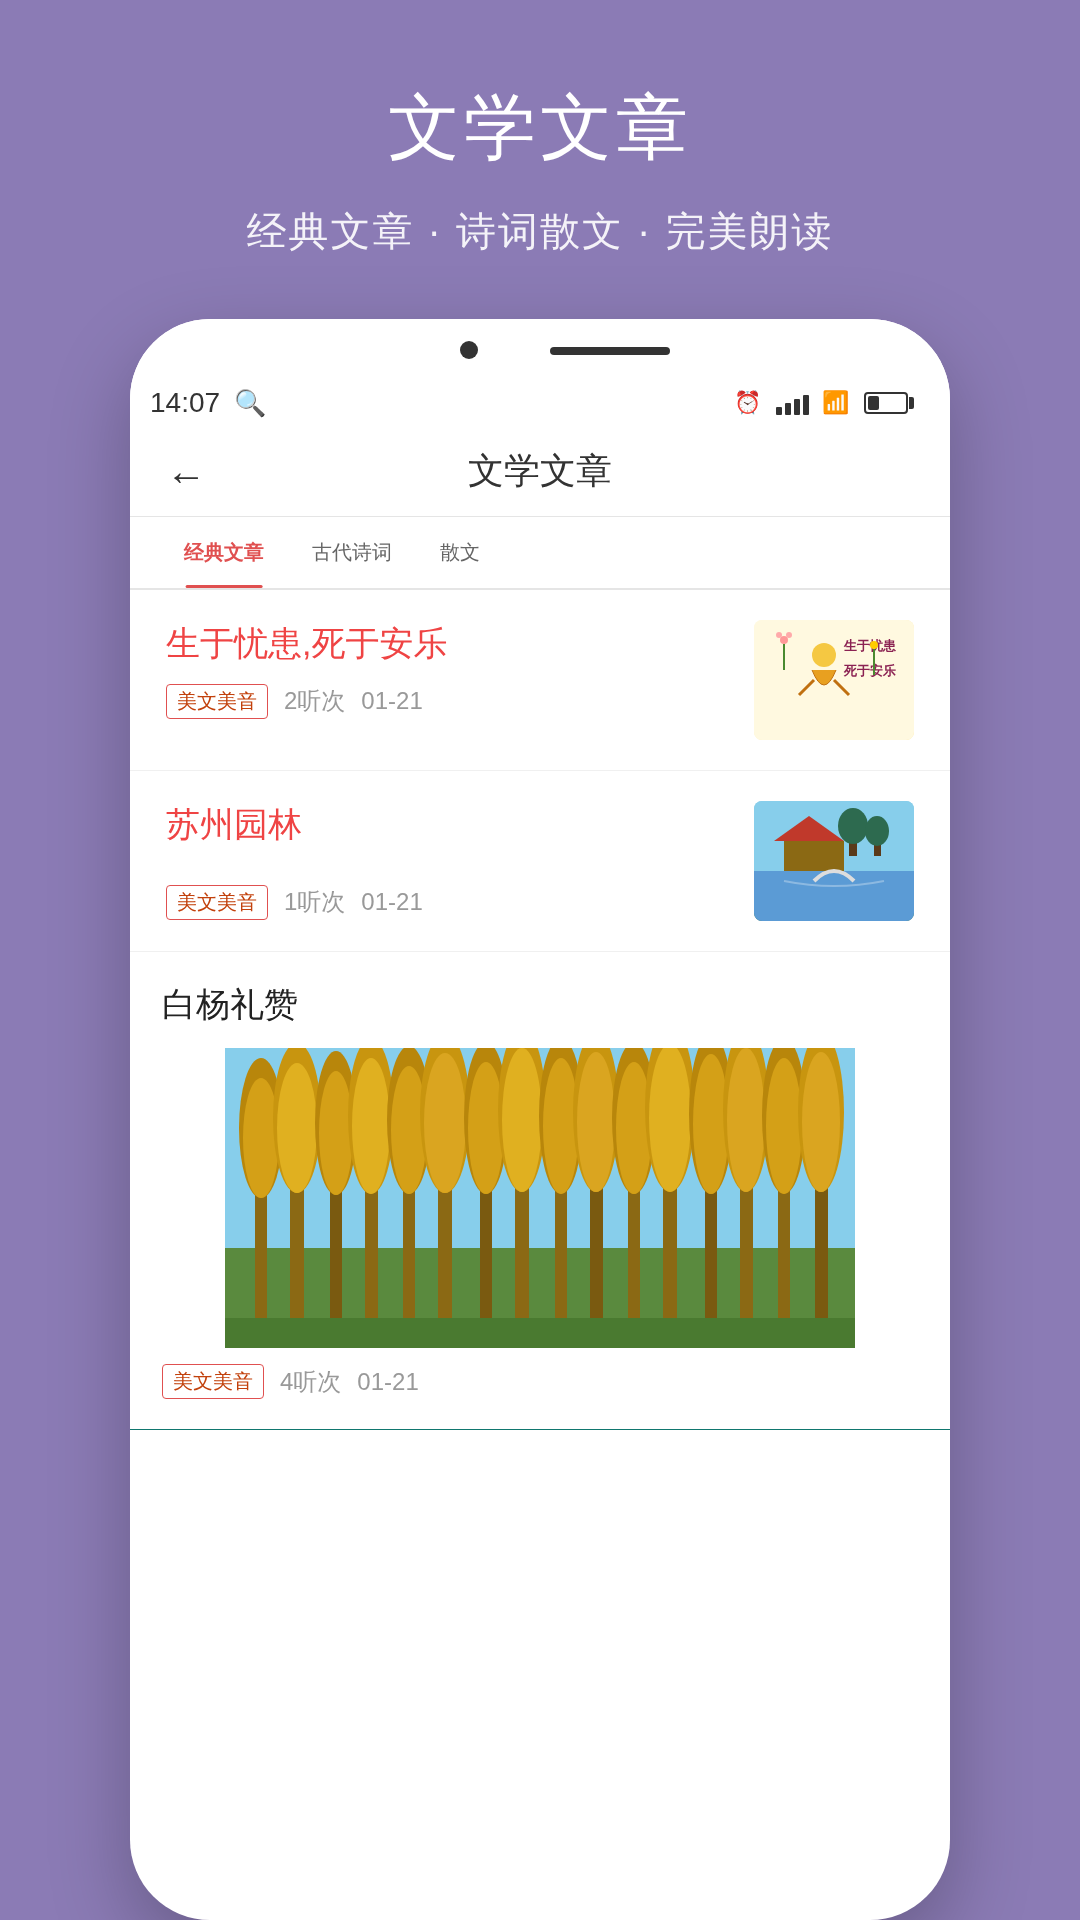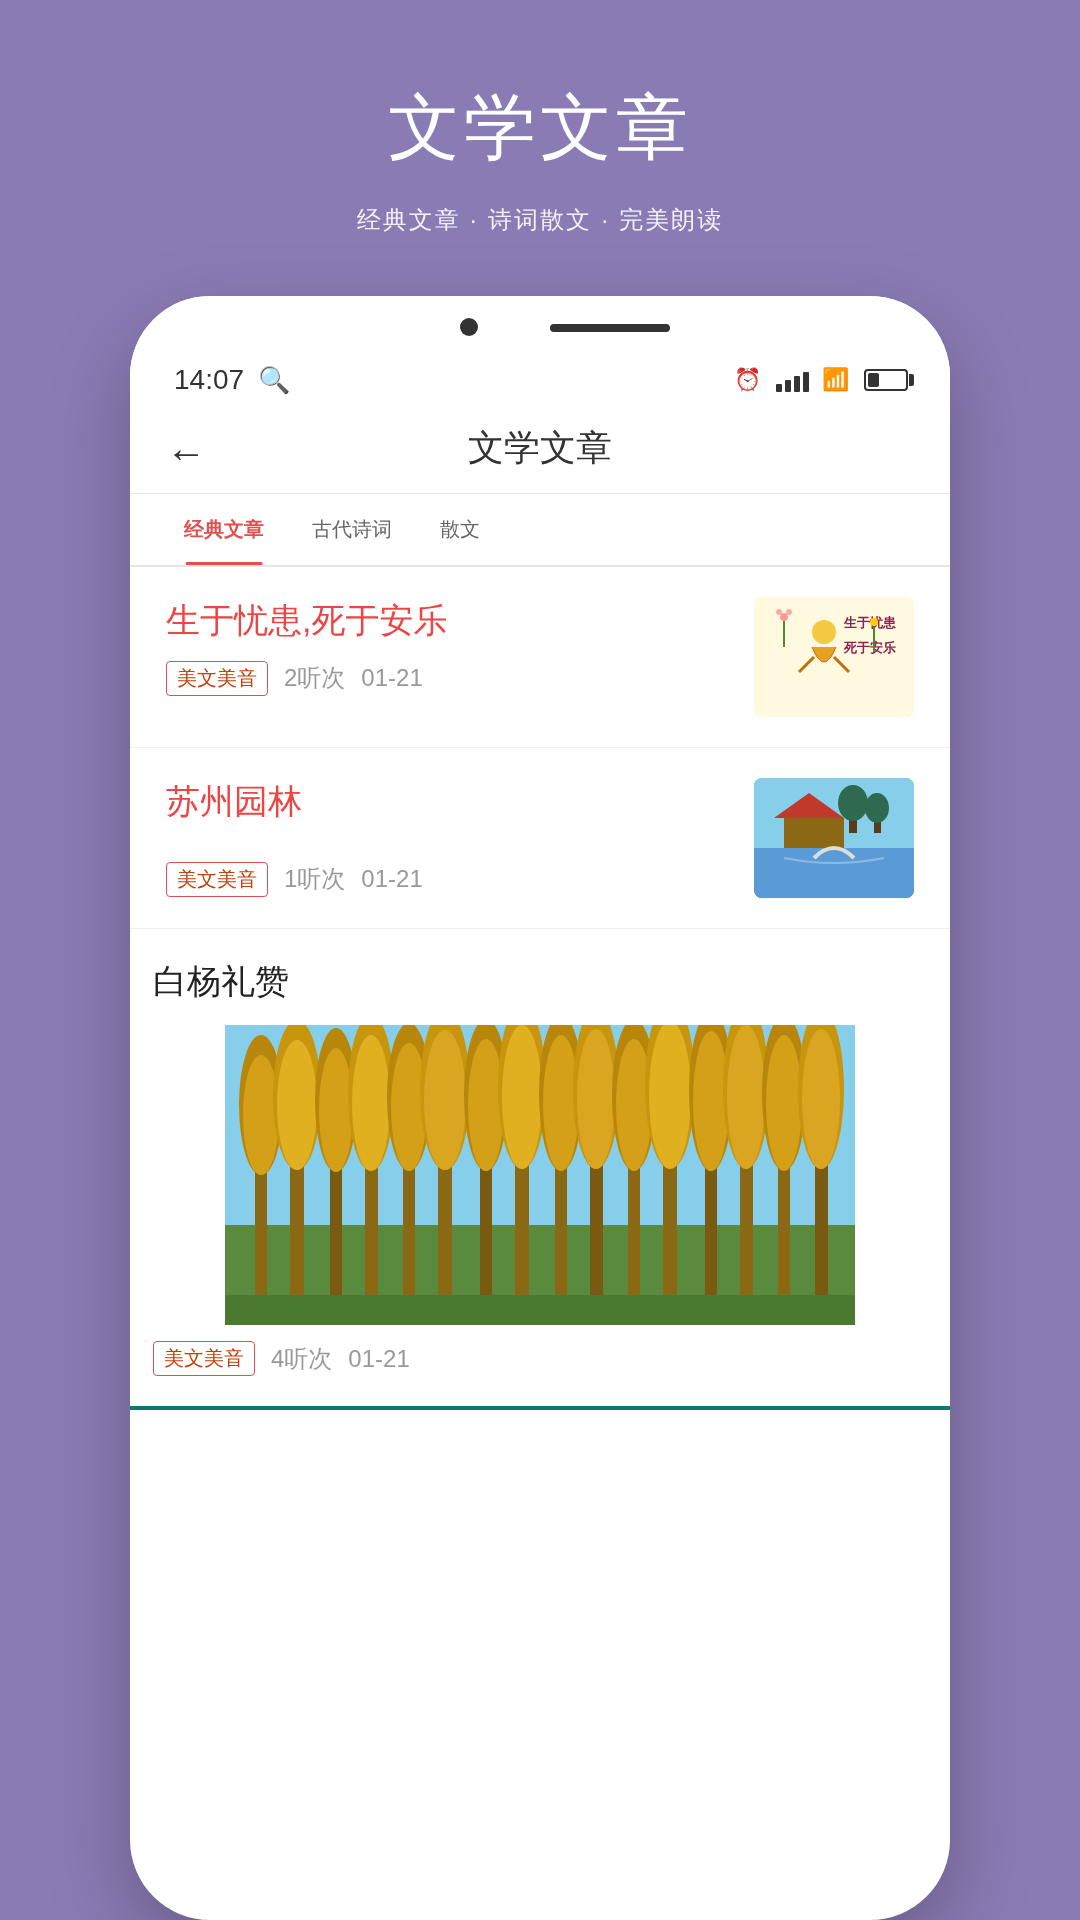--- a/index.html
+++ b/index.html
@@ -28,21 +28,21 @@
     .bg-title {
       color: white;
       font-size: 72px;
       font-weight: 300;
       letter-spacing: 4px;
       margin-bottom: 28px;
     }
 
     .bg-subtitle {
       color: rgba(255,255,255,0.9);
-      font-size: 24px;
+      font-size: 40px;
       font-weight: 300;
       letter-spacing: 2px;
     }
 
     
     .phone {
       width: 820px;
       background: white;
       border-radius: 80px;
       box-shadow: 0 30px 80px rgba(0,0,0,0.25);
@@ -82,21 +82,21 @@
       top: 22px;
       left: 50%;
       transform: translateX(-80px);
     }
 
     
     .status-bar {
       display: flex;
       justify-content: space-between;
       align-items: center;
-      padding: 8px 36px 8px 44px;
+      padding: 8px 36px 8px 20px;
       background: white;
       gap: 20px;
     }
 
     .status-left {
       display: flex;
       align-items: center;
       gap: 14px;
     }
 
@@ -221,22 +221,22 @@
     .article-thumb {
       width: 160px;
       height: 120px;
       border-radius: 8px;
       overflow: hidden;
       flex-shrink: 0;
     }
 
     
     .article-large {
-      padding: 30px 23px;
-      border-bottom: 4px solid #0f766e;
+      padding: 30px 32px;
+      border-bottom: 1px solid #0f766e;
     }
 
     .article-large-title {
       font-size: 34px;
       color: #222;
       font-weight: 500;
       margin-bottom: 20px;
     }
 
     .article-large-img {

